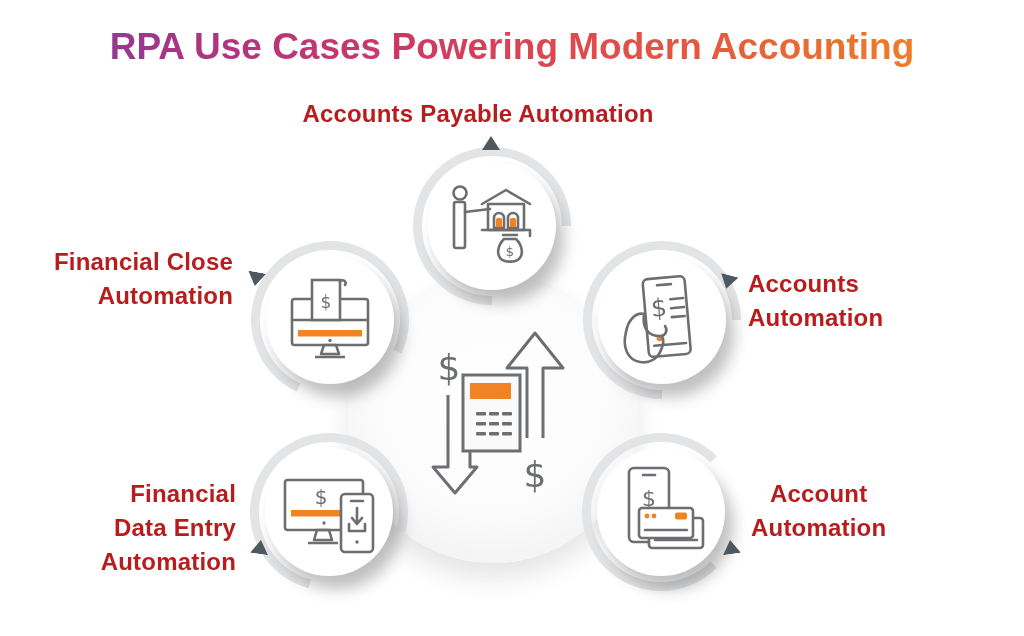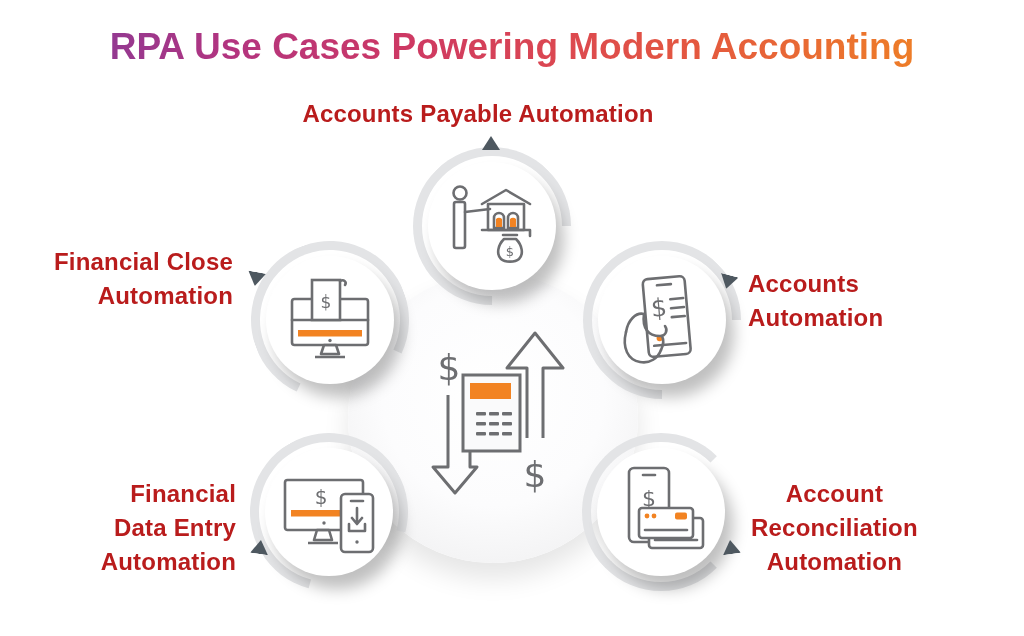--- a/index.html
+++ b/index.html
@@ -183,21 +183,20 @@
 
   <div class="label label-top">Accounts Payable Automation</div>
 
   <div class="label label-rt">
     <span class="line">Accounts</span>
     <span class="line">Automation</span>
   </div>
 
   <div class="label label-rb">
     <span class="line">Account</span>
-    <span class="line">Reconciliation</span>
     <span class="line">Automation</span>
   </div>
 
   <div class="label label-lb">
     <span class="line">Financial</span>
     <span class="line">Data Entry</span>
     <span class="line">Automation</span>
   </div>
 
   <div class="label label-lt">

